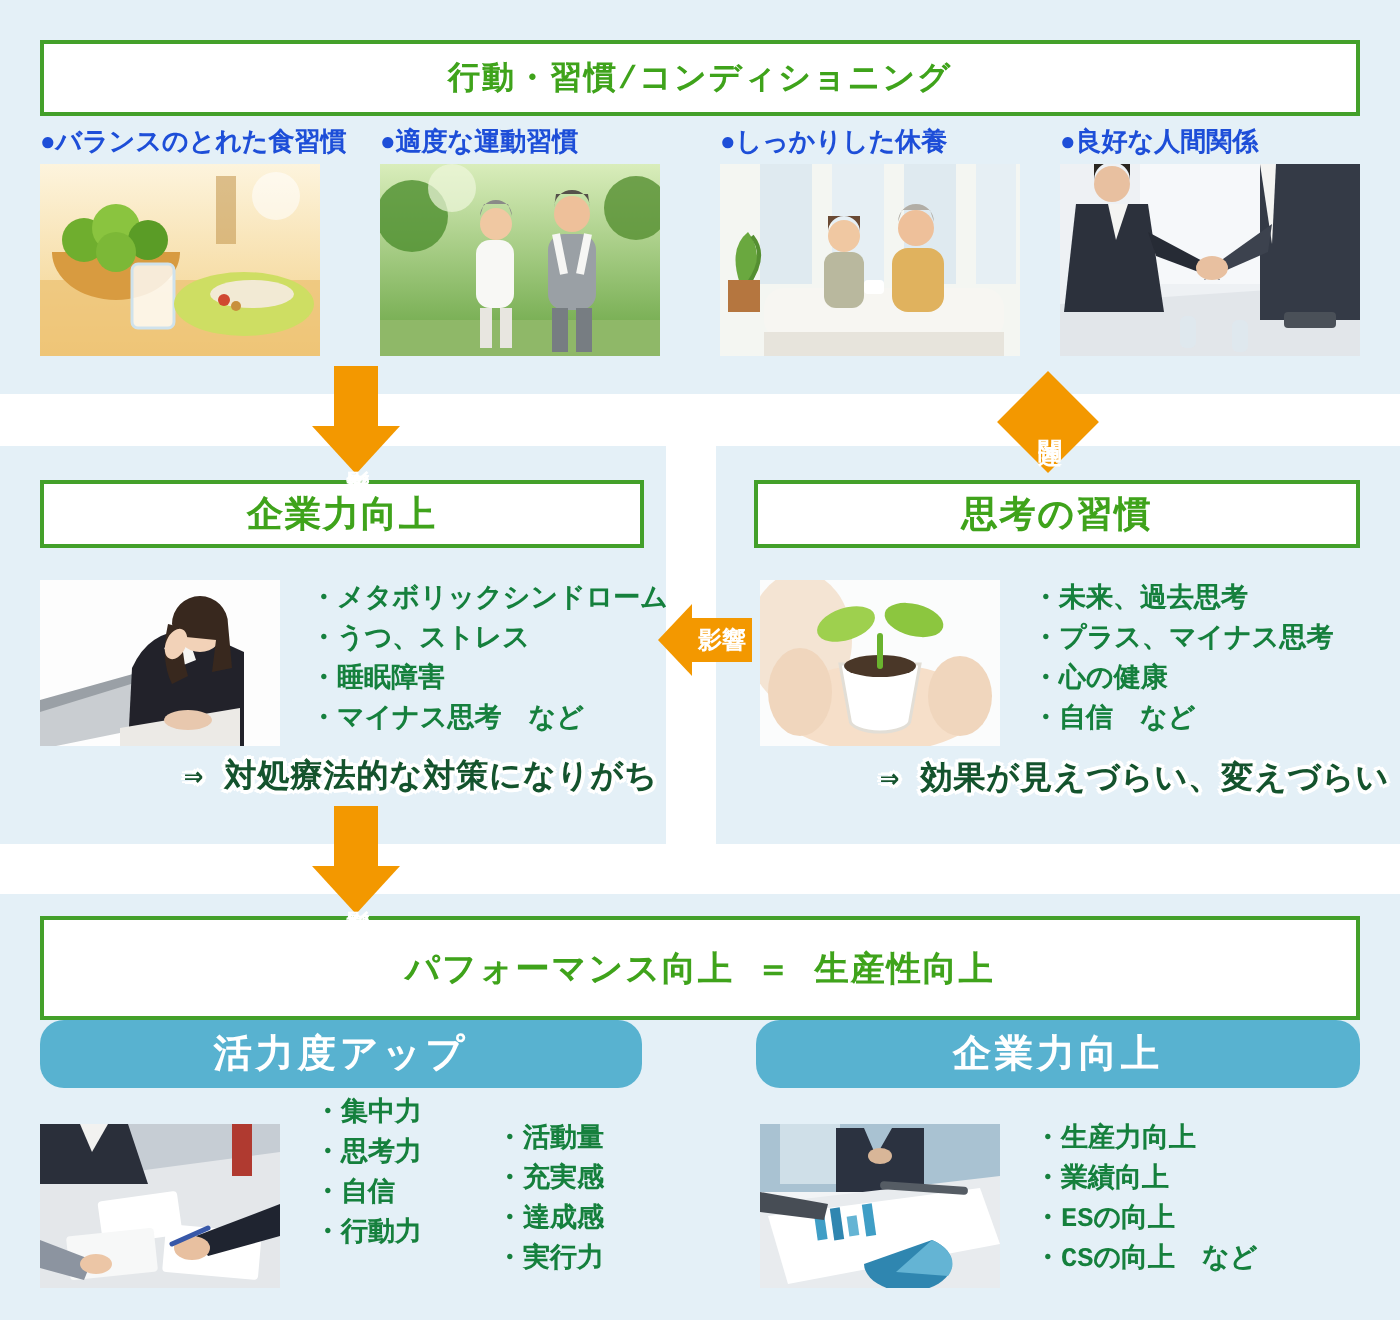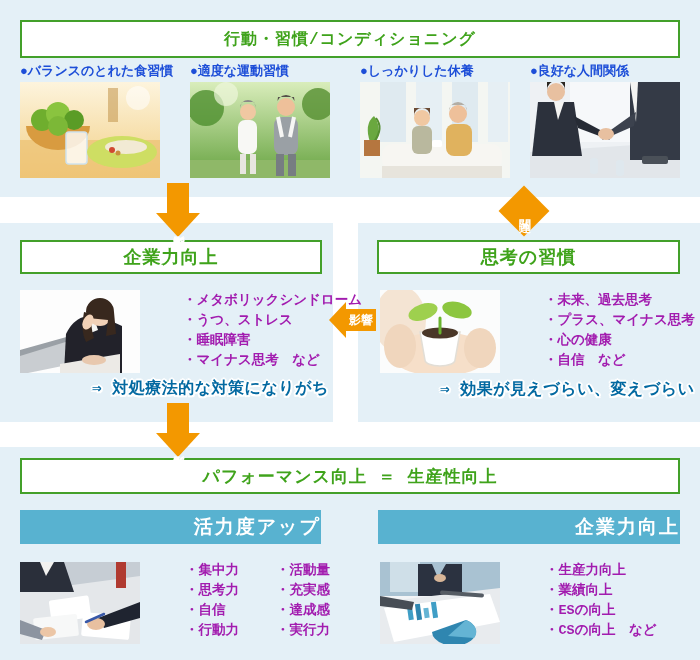--- a/index.html
+++ b/index.html
@@ -10,28 +10,28 @@
   .panel{position:absolute;background:#e4f0f7;}
   
   .gbox{
     position:absolute;box-sizing:border-box;background:#ffffff;border:2px solid #43a02a;
     color:#3fa31b;font-weight:bold;display:flex;align-items:center;justify-content:center;
     letter-spacing:1px;
   }
   
   .tbar{
     position:absolute;box-sizing:border-box;background:#58b2d0;color:#ffffff;font-weight:bold;
-    font-size:19px;display:flex;align-items:center;justify-content:flex-end;letter-spacing:2px;
+    font-size:19px;display:flex;align-items:center;justify-content:center;letter-spacing:2px;border-radius:12px;
   }
   .hlabel{position:absolute;color:#1d4ed8;font-weight:bold;font-size:13px;white-space:nowrap;}
   .photo{position:absolute;overflow:hidden;background:#fff;}
   .photo svg{display:block;width:100%;height:100%;}
-  .ilist{position:absolute;color:#a21caf;font-size:13.5px;font-weight:600;line-height:20px;white-space:nowrap;margin-left:28px;}
+  .ilist{position:absolute;color:#15803d;font-size:13.5px;font-weight:600;line-height:20px;white-space:nowrap;}
   .note{
-    position:absolute;color:#0369a1;font-weight:bold;font-size:16px;white-space:nowrap;letter-spacing:0.5px;
+    position:absolute;color:#14532d;font-weight:bold;font-size:16px;white-space:nowrap;letter-spacing:0.5px;
     text-shadow:-1.5px -1.5px 0 #fff,1.5px -1.5px 0 #fff,-1.5px 1.5px 0 #fff,1.5px 1.5px 0 #fff,0 2px 0 #fff,0 -2px 0 #fff,2px 0 0 #fff,-2px 0 0 #fff;
   }
   
   .arrow-down{position:absolute;width:44px;display:flex;flex-direction:column;align-items:center;}
   .arrow-down .stem{width:22px;height:30px;background:#f39800;display:flex;align-items:flex-end;justify-content:center;overflow:visible;}
   .arrow-down .head{width:0;height:0;border-left:22px solid transparent;border-right:22px solid transparent;border-top:24px solid #f39800;}
   .vtext{
     writing-mode:vertical-rl;text-orientation:upright;color:#fff;font-weight:bold;
     font-size:12px;line-height:1;letter-spacing:1px;position:relative;z-index:2;
   }
@@ -223,21 +223,21 @@
     </div>
   </div>
 
   <div class="arrow-down" style="left:156px;top:403px">
     <div class="stem">
       <span class="vtext">影響</span>
     </div>
     <div class="head"></div>
   </div>
 
-  <div class="gbox" style="left:20px;top:458px;width:660px;height:36px;font-size:17px">
+  <div class="gbox" style="left:20px;top:458px;width:660px;height:52px;font-size:17px">
     <span>パフォーマンス向上 ＝ 生産性向上</span>
   </div>
 
   <div class="tbar" style="left:20px;top:510px;width:301px;height:34px">
     <span>活力度アップ</span>
   </div>
   <div class="photo" style="left:20px;top:562px;width:120px;height:82px">
     <svg viewBox="0 0 120 82" preserveAspectRatio="none">
       <rect width="120" height="82" fill="#c6cdd4"></rect>
       <path d="M0 30 L120 14 L120 82 L0 82 z" fill="#e4e7ea"></path>
@@ -247,21 +247,21 @@
       <rect x="30" y="36" width="40" height="22" rx="2" fill="#ffffff" transform="rotate(-8 50 47)"></rect>
       <rect x="14" y="54" width="44" height="22" rx="2" fill="#f7f8f8" transform="rotate(-6 36 65)"></rect>
       <rect x="62" y="52" width="48" height="24" rx="2" fill="#ffffff" transform="rotate(5 86 64)"></rect>
       <path d="M120 40 l-42 16 l6 10 l36 -10 z" fill="#1f2430"></path>
       <ellipse cx="76" cy="62" rx="9" ry="6" fill="#e8c0a0"></ellipse>
       <path d="M66 60 l18 -8" stroke="#3858a8" stroke-width="2.5" stroke-linecap="round"></path>
       <path d="M0 58 l26 10 l-4 10 l-22 -6 z" fill="#8c94a0"></path>
       <ellipse cx="28" cy="70" rx="8" ry="5" fill="#ecc6a6"></ellipse>
     </svg>
   </div>
-  <div class="ilist" style="left:157px;top:561px">
+  <div class="ilist" style="left:157px;top:548px">
     <div>・集中力</div>
     <div>・思考力</div>
     <div>・自信</div>
     <div>・行動力</div>
   </div>
   <div class="ilist" style="left:248px;top:561px">
     <div>・活動量</div>
     <div>・充実感</div>
     <div>・達成感</div>
     <div>・実行力</div>

